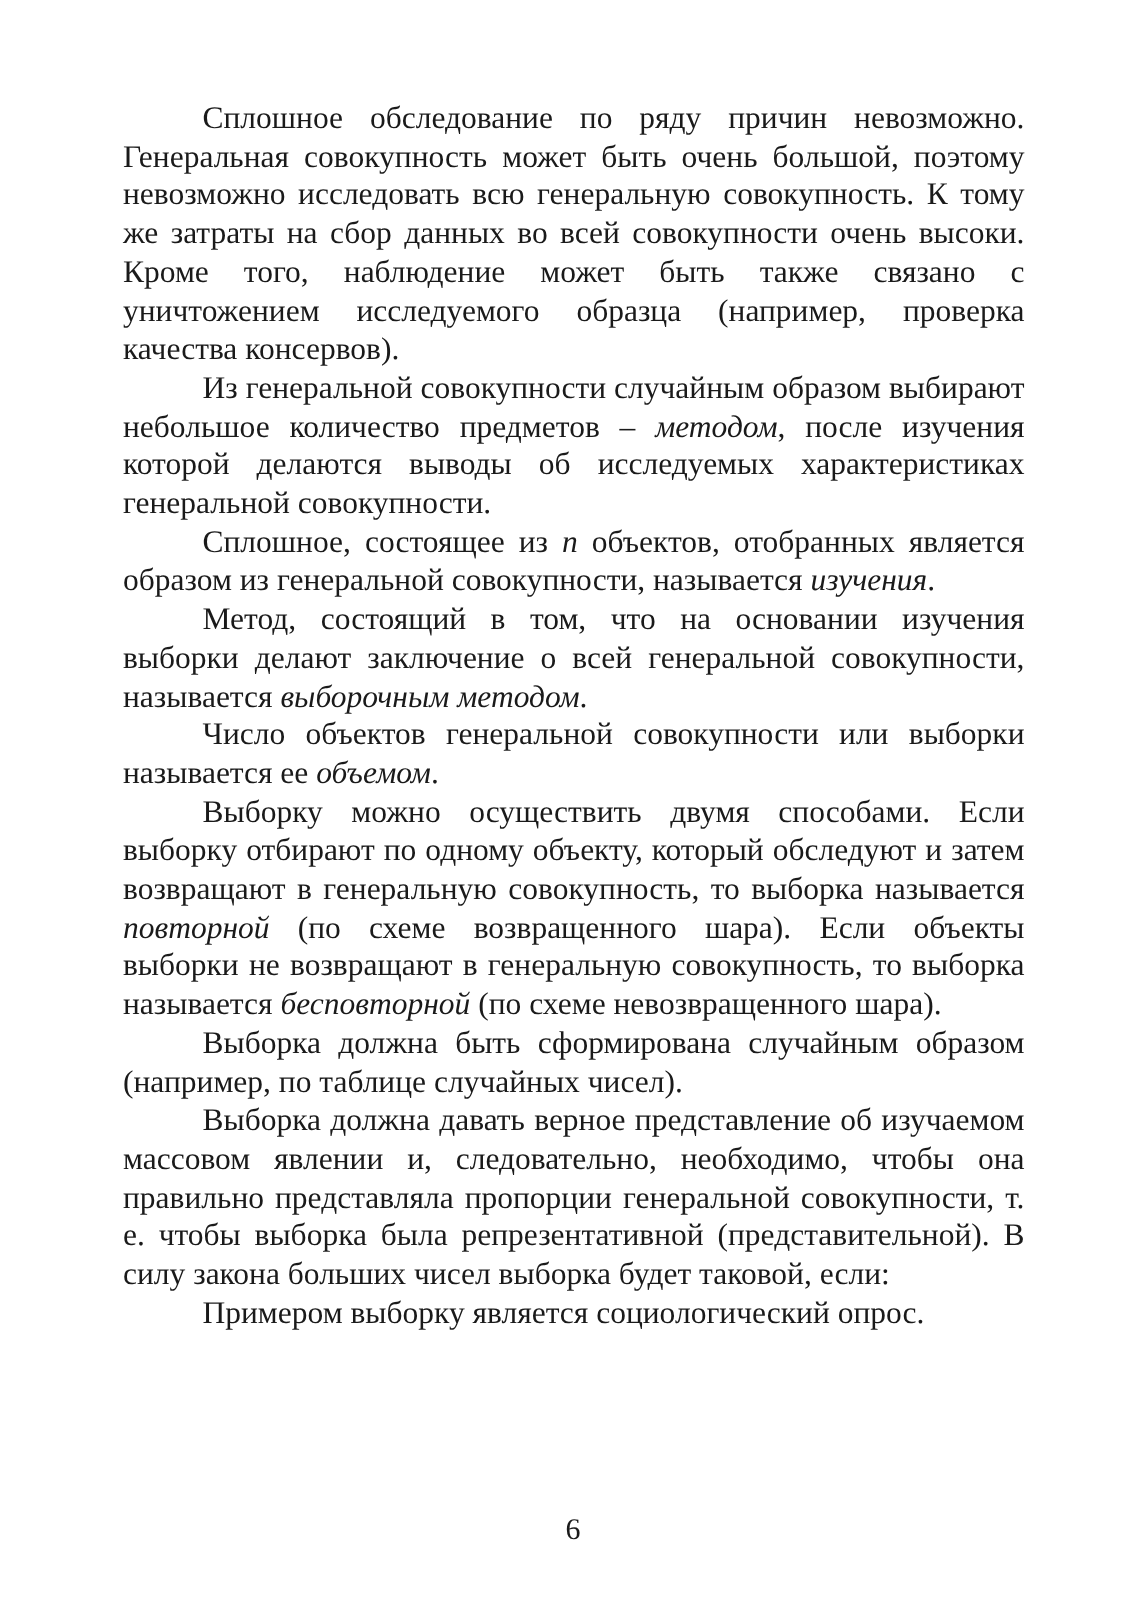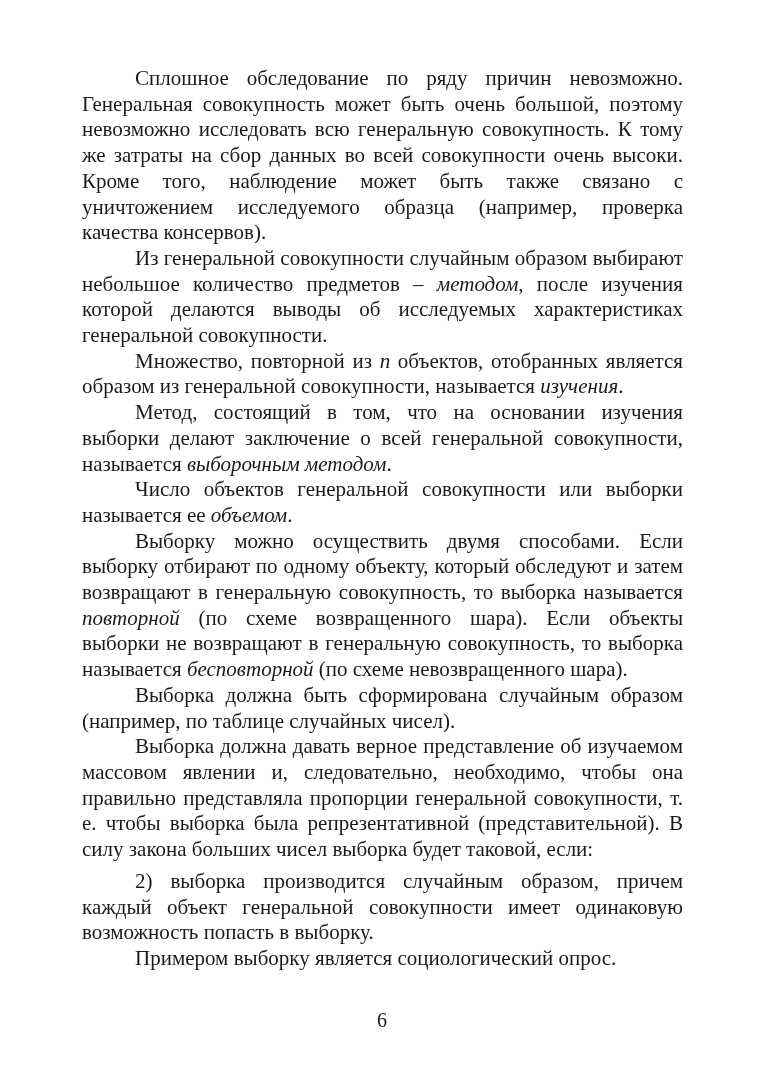--- a/index.html
+++ b/index.html
@@ -49,23 +49,22 @@
     color: #1a1a1a;
   }
 </style>
 </head>
 <body>
 
 <div class="page">
   <div class="text-block" id="text-block">
       <p class="para"><span>Сплошное обследование по ряду причин невозможно. Генеральная совокупность может быть очень большой, поэтому невозможно исследовать всю генеральную совокупность. К тому же затраты на сбор данных во всей совокупности очень высоки. Кроме того, наблюдение может быть также связано с уничтожением исследуемого образца (например, проверка качества консервов).</span></p>
       <p class="para"><span>Из генеральной совокупности случайным образом выбирают небольшое количество предметов – </span><em>методом</em><span>, после изучения которой делаются выводы об исследуемых характеристиках генеральной совокупности.</span></p>
-      <p class="para"><span>Множество, повторной из </span><em>n</em><span> объектов, отобранных является образом из генеральной совокупности, называется </span><em>изучения</em><span>.</span></p>
+      <p class="para"><span>Сплошное, состоящее из </span><em>n</em><span> объектов, отобранных является образом из генеральной совокупности, называется </span><em>изучения</em><span>.</span></p>
       <p class="para"><span>Метод, состоящий в том, что на основании изучения выборки делают заключение о всей генеральной совокупности, называется </span><em>выборочным методом</em><span>.</span></p>
       <p class="para"><span>Число объектов генеральной совокупности или выборки называется ее </span><em>объемом</em><span>.</span></p>
       <p class="para"><span>Выборку можно осуществить двумя способами. Если выборку отбирают по одному объекту, который обследуют и затем возвращают в генеральную совокупность, то выборка называется </span><em>повторной</em><span> (по схеме возвращенного шара). Если объекты выборки не возвращают в генеральную совокупность, то выборка называется </span><em>бесповторной</em><span> (по схеме невозвращенного шара).</span></p>
       <p class="para"><span>Выборка должна быть сформирована случайным образом (например, по таблице случайных чисел).</span></p>
       <p class="para"><span>Выборка должна давать верное представление об изучаемом массовом явлении и, следовательно, необходимо, чтобы она правильно представляла пропорции генеральной совокупности, т. е. чтобы выборка была репрезентативной (представительной). В силу закона больших чисел выборка будет таковой, если:</span></p>
-      <p class="para list-item"><span>2) выборка производится случайным образом, причем каждый объект генеральной совокупности имеет одинаковую возможность попасть в выборку.</span></p>
       <p class="para"><span>Примером выборку является социологический опрос.</span></p>
     </div>
   <div class="page-number">6</div>
 </div>
 
 </body></html>

